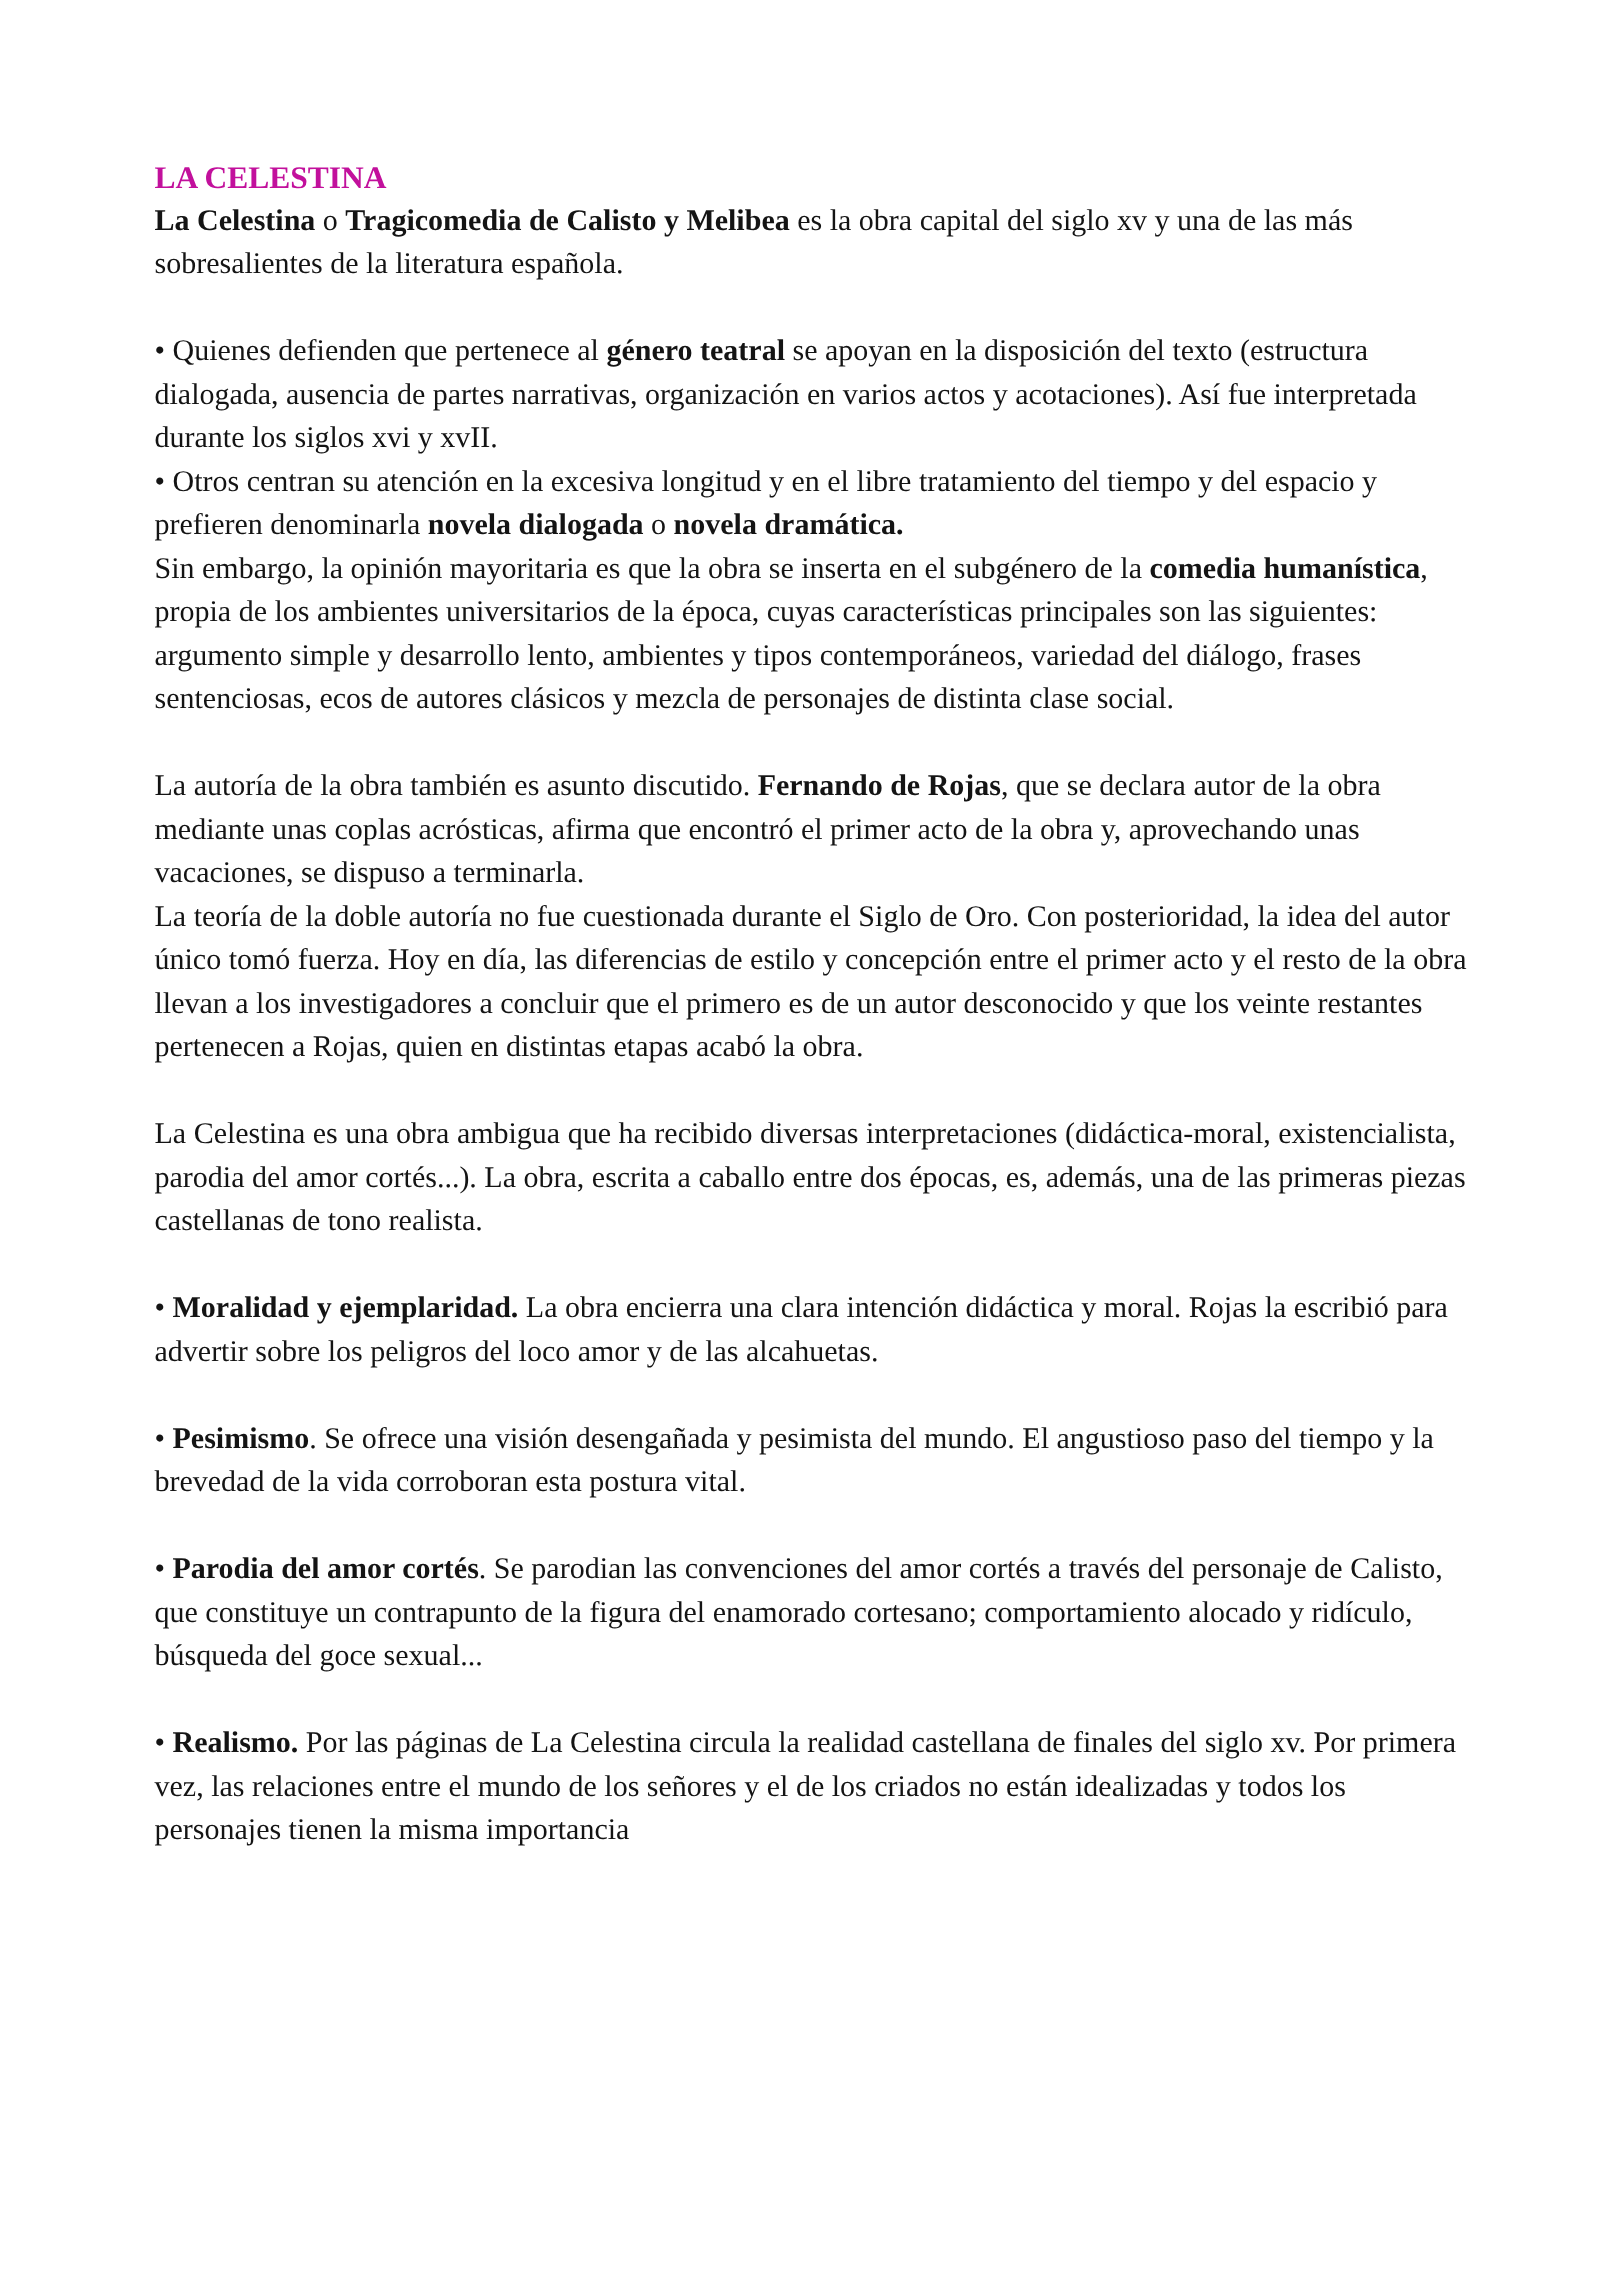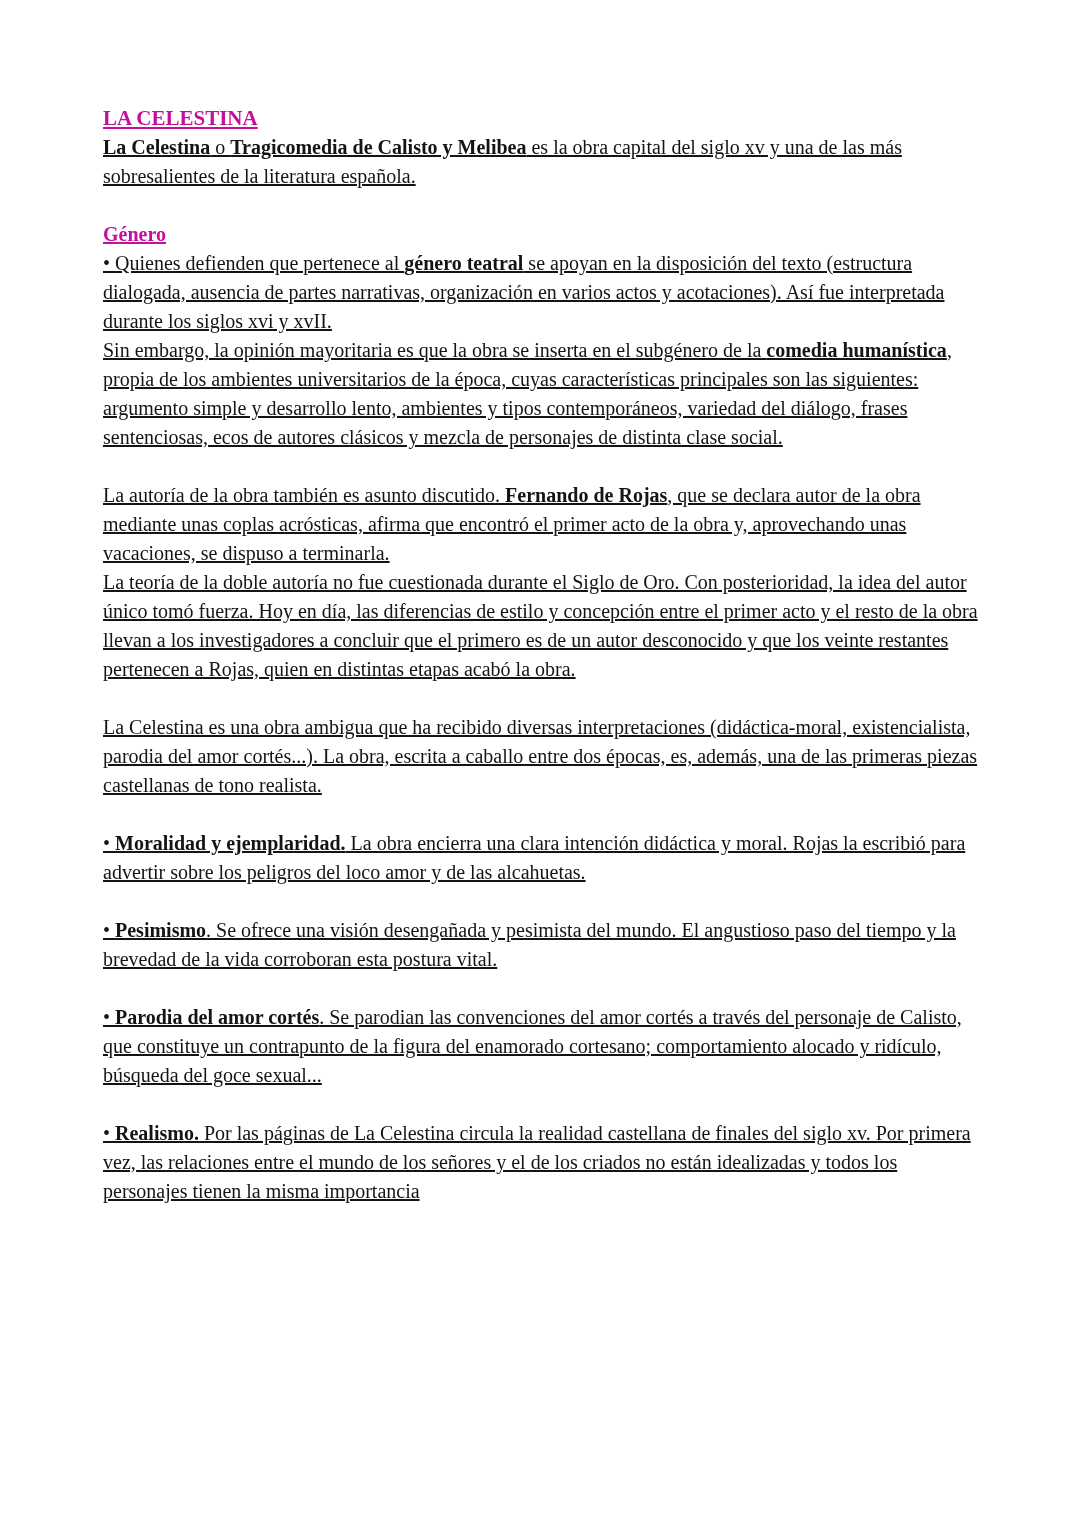--- a/index.html
+++ b/index.html
@@ -14,21 +14,20 @@
   }
   .doc {
     padding:104px 100px 0 103px;
     width:1080px;
   }
   .block {
     margin:0;
     font-size:20px;
     line-height:29px;
     text-align:left;
-    text-decoration:underline;
   }
   .spacer { height:29px; }
   .title {
     font-size:21px;
     font-weight:bold;
     color:var(--accent);
   }
   .heading {
     font-weight:bold;
     color:var(--accent);
@@ -40,22 +39,22 @@
   .bold { font-weight:bold; }
 </style>
 </head>
 <body>
 
 <div class="doc">
   <p class="block title"><span class="bold">LA CELESTINA</span></p>
   <p class="block"><span class="bold">La Celestina</span><span> o </span><span class="bold">Tragicomedia de Calisto y Melibea</span><span> es la obra capital del siglo xv y una de las más sobresalientes de la literatura española.</span></p>
 
   <div class="spacer"></div>
-  <p class="block heading"><span class="bold">Género</span></p>
   <p class="block"><span>• Quienes defienden que pertenece al </span><span class="bold">género teatral</span><span> se apoyan en la disposición del texto (estructura dialogada, ausencia de partes narrativas, organización en varios actos y acotaciones). Así fue interpretada durante los siglos xvi y xvII.</span></p>
+  <p class="block"><span>• Otros centran su atención en la excesiva longitud y en el libre tratamiento del tiempo y del espacio y prefieren denominarla </span><span class="bold">novela dialogada</span><span> o </span><span class="bold">novela dramática.</span></p>
   <p class="block"><span>Sin embargo, la opinión mayoritaria es que la obra se inserta en el subgénero de la </span><span class="bold">comedia humanística</span><span>, propia de los ambientes universitarios de la época, cuyas características principales son las siguientes: argumento simple y desarrollo lento, ambientes y tipos contemporáneos, variedad del diálogo, frases sentenciosas, ecos de autores clásicos y mezcla de personajes de distinta clase social.</span></p>
 
   <div class="spacer"></div>
   <p class="block"><span>La autoría de la obra también es asunto discutido. </span><span class="bold">Fernando de Rojas</span><span>, que se declara autor de la obra mediante unas coplas acrósticas, afirma que encontró el primer acto de la obra y, aprovechando unas vacaciones, se dispuso a terminarla.</span></p>
   <p class="block"><span>La teoría de la doble autoría no fue cuestionada durante el Siglo de Oro. Con posterioridad, la idea del autor único tomó fuerza. Hoy en día, las diferencias de estilo y concepción entre el primer acto y el resto de la obra llevan a los investigadores a concluir que el primero es de un autor desconocido y que los veinte restantes pertenecen a Rojas, quien en distintas etapas acabó la obra.</span></p>
 
   <div class="spacer"></div>
   <p class="block"><span>La Celestina es una obra ambigua que ha recibido diversas interpretaciones (didáctica-moral, existencialista, parodia del amor cortés...). La obra, escrita a caballo entre dos épocas, es, además, una de las primeras piezas castellanas de tono realista.</span></p>
 
   <div class="spacer"></div>

